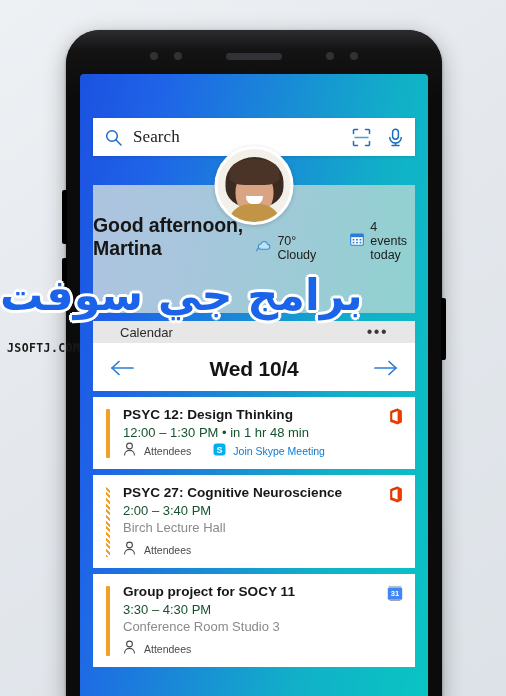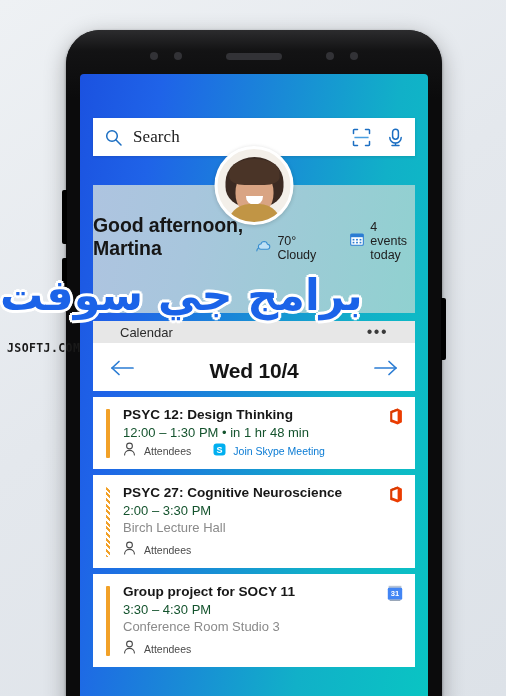--- a/index.html
+++ b/index.html
@@ -137,22 +137,22 @@
   #calendar-header {
     height: 22px; background: #e7e7e7;
     display: flex; align-items: center; justify-content: space-between;
     padding: 0 27px;
   }
   #calendar-header-title { font-size: 13px; color: #2b2b2b; }
   #calendar-overflow-button { font-size: 16px; color: #3a3a3a; letter-spacing: 1.5px; line-height: 8px; cursor: pointer; }
 
   #date-nav {
     height: 48px; background: #fff;
-    display: flex; align-items: flex-start; justify-content: space-between;
-    padding: 16px 16px;
+    display: flex; align-items: flex-end; justify-content: space-between;
+    padding: 10px 16px;
   }
   #date-nav-label { font-size: 21px; font-weight: bold; color: #141414; letter-spacing: -.2px; }
 
   #event-list { }
   .event-card {
     background: #fff;
     margin-top: 6px;
     display: flex;
     padding: 10px 12px 9px 0;
     position: relative;
@@ -349,21 +349,21 @@
               <path d="M9.6 0.6 2.4 3.3v10.5l1.9.7V4.9l5.3-2z" fill="#d83b01"></path>
               <path d="M9.6 3 4.3 4.9v6.6l5.3 2z" fill="#ffffff"></path>
             </svg>
           </div>
         </div>
 
         <div class="event-card">
           <div class="event-accent accent-hatched"></div>
           <div class="event-body">
             <div class="event-title">PSYC 27: Cognitive Neuroscience</div>
-            <div class="event-time">2:00 – 3:30 PM</div>
+            <div class="event-time">2:00 – 3:40 PM</div>
             <div class="event-location">Birch Lecture Hall</div>
             <div class="event-footer">
               <div class="attendees-chip">
                 <span>
                   <svg width="13" height="14" viewBox="0 0 13 14">
                     <circle cx="6.5" cy="4" r="2.9" fill="none" stroke="#4a4a4a" stroke-width="1.1"></circle>
                     <path d="M1.6 13c0-2.7 2.2-4.6 4.9-4.6s4.9 1.9 4.9 4.6" fill="none" stroke="#4a4a4a" stroke-width="1.1" stroke-linecap="round"></path>
                   </svg>
                 </span>
                 <span class="attendees-label">Attendees</span>

